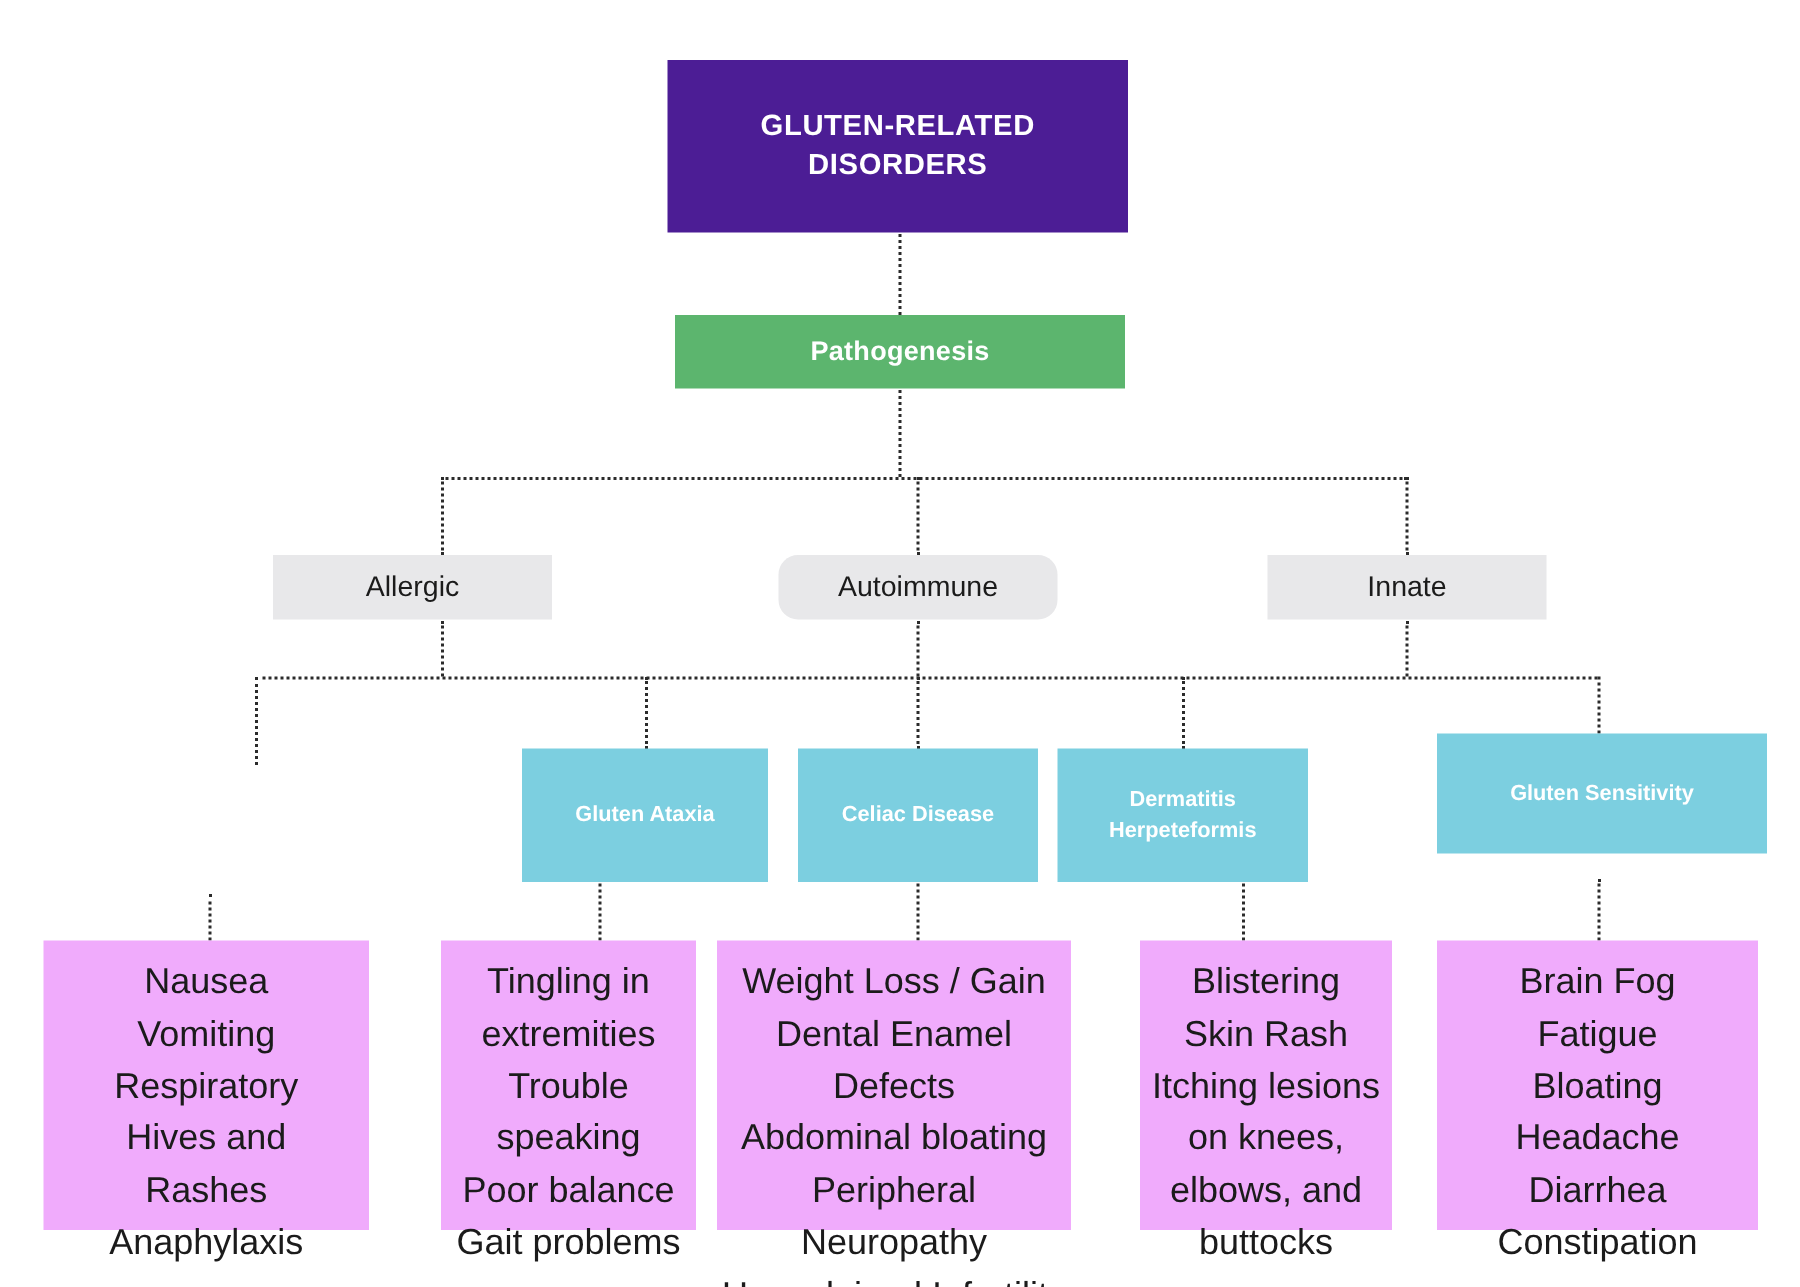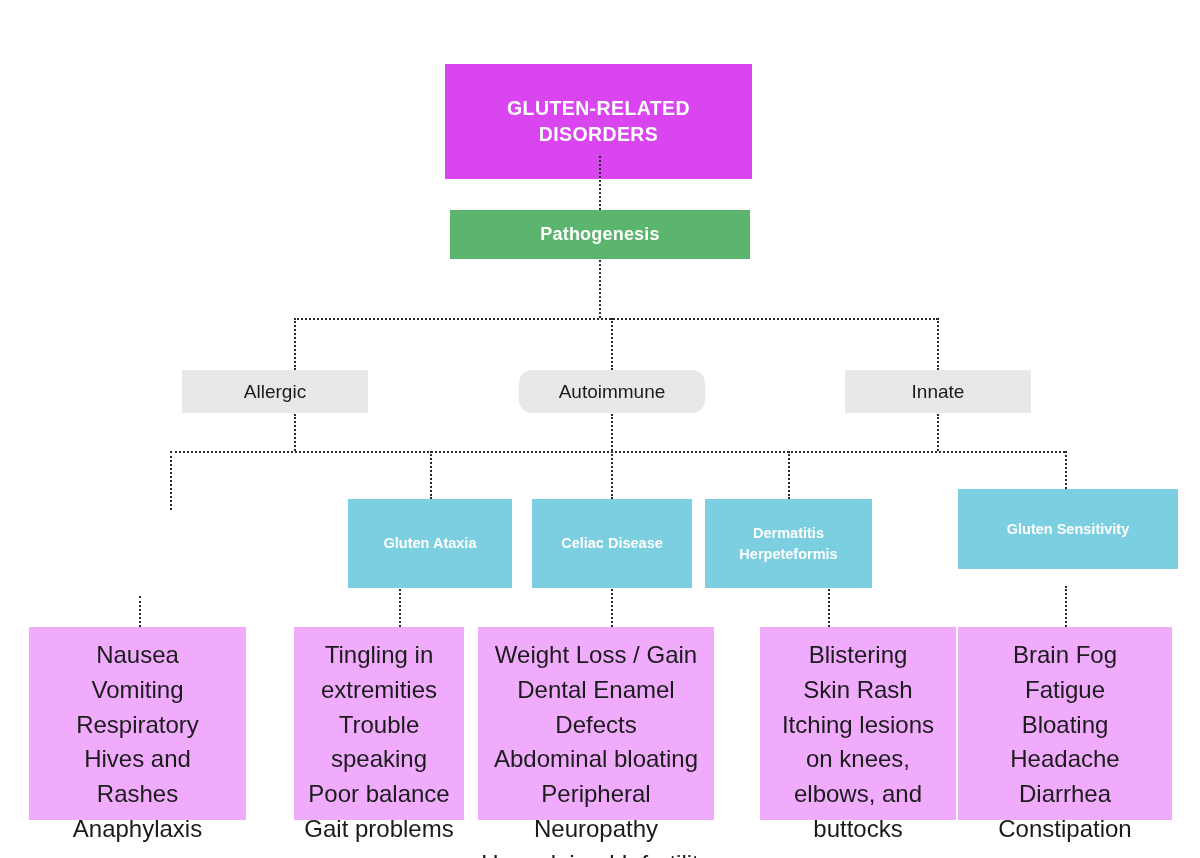--- a/index.html
+++ b/index.html
@@ -21,27 +21,26 @@
     position: absolute;
     box-sizing: border-box;
     display: flex;
     align-items: center;
     justify-content: center;
     text-align: center;
   }
 
   
   .root-box {
-    background: #d946ef;
+    background: #4c1d95;
     color: #ffffff;
     font-weight: bold;
     font-size: 19.5px;
     line-height: 1.33;
     letter-spacing: 0.4px;
-    margin-top: 24px;
   }
 
   
   .path-box {
     background: #5cb56e;
     color: #ffffff;
     font-weight: bold;
     font-size: 18px;
     letter-spacing: 0.2px;
   }
@@ -174,21 +173,21 @@
 Gait problems</span>
   </div>
   <div class="box symptom-box" style="left:478px; top:627px; width:236px; height:193px;">
     <span class="lines">Weight Loss / Gain
 Dental Enamel Defects
 Abdominal bloating
 Peripheral Neuropathy
 Unexplained Infertility
 Anemia / Malabsorption</span>
   </div>
-  <div class="box symptom-box" style="left:760px; top:627px; width:196px; height:193px;">
+  <div class="box symptom-box" style="left:760px; top:627px; width:168px; height:193px;">
     <span class="lines">Blistering
 Skin Rash
 Itching lesions
 on knees,
 elbows, and
 buttocks</span>
   </div>
   <div class="box symptom-box" style="left:958px; top:627px; width:214px; height:193px;">
     <span class="lines">Brain Fog
 Fatigue

